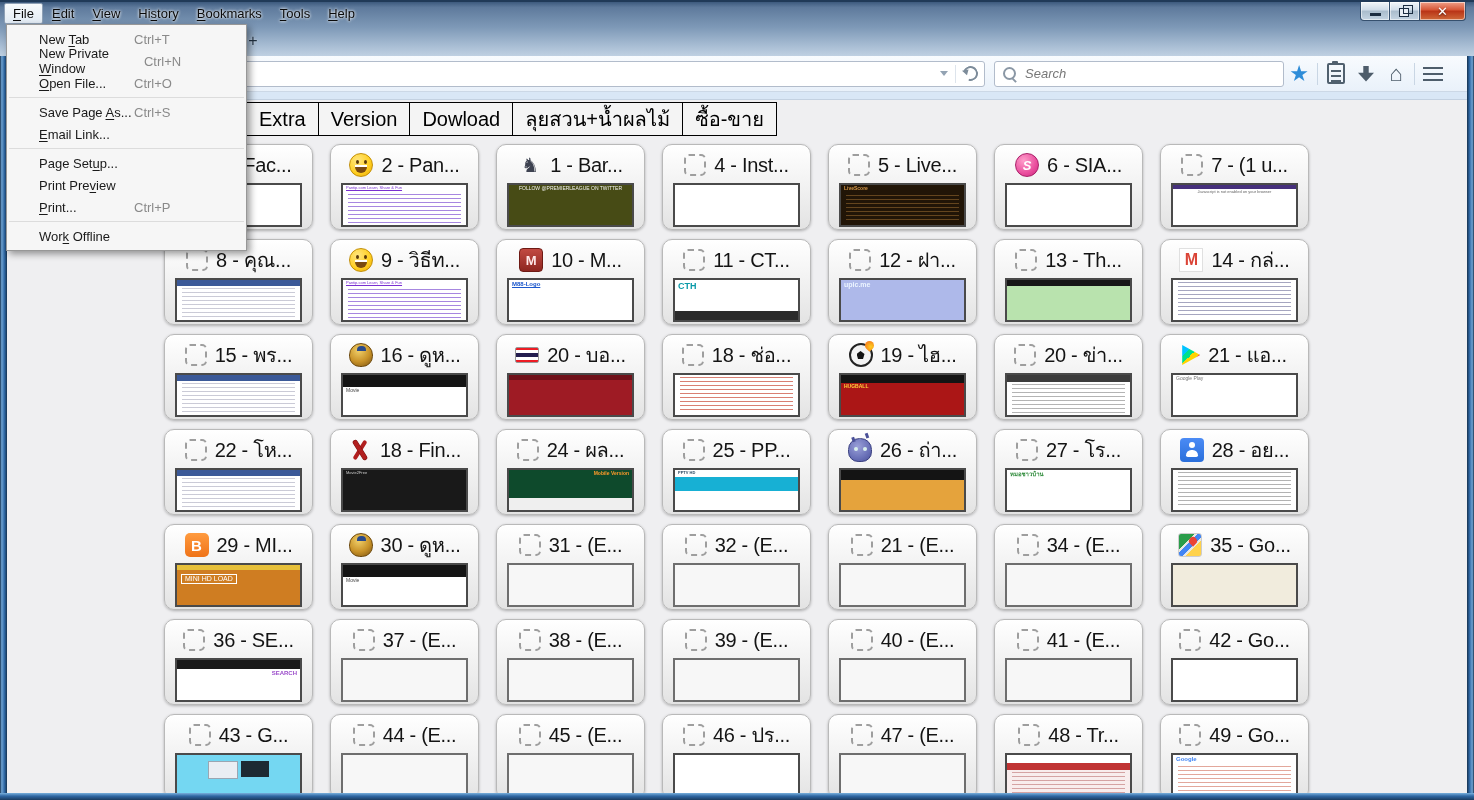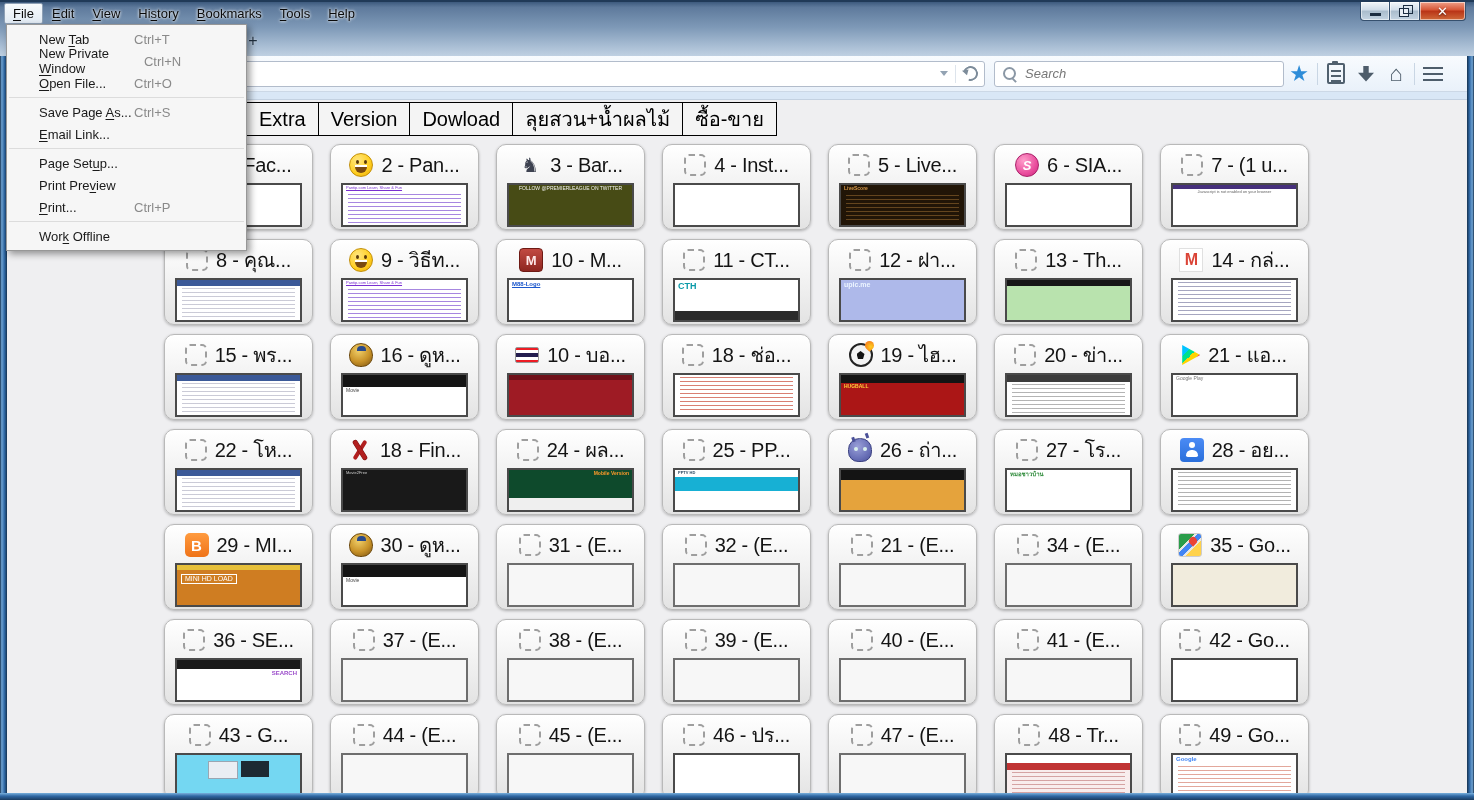--- a/index.html
+++ b/index.html
@@ -216,21 +216,21 @@
             <span class="tile-title">2 - Pan...</span>
           </div>
           <div class="thumb" style="background: rgb(255, 255, 255); border-color: rgb(74, 74, 74);">
             <span class="ttext" style="color: rgb(122, 47, 209); font-size: 4px; text-align: left; text-decoration: underline;">Pantip.com Learn, Share &amp; Fun</span>
             <div class="tlines" style="background: repeating-linear-gradient(rgb(138, 95, 214) 0px, rgb(138, 95, 214) 1px, transparent 1px, transparent 4px);"></div>
           </div>
         </div>
         <div class="tile">
           <div class="tile-head">
             <span class="tile-icon icon-epl" style="color: rgb(61, 66, 80);">♞</span>
-            <span class="tile-title">3 - Bar...</span>
+            <span class="tile-title">1 - Bar...</span>
           </div>
           <div class="thumb" style="background: rgb(71, 75, 21); border-color: rgb(74, 74, 74);">
             <span class="ttext" style="color: rgb(242, 242, 242); font-size: 5px; text-align: center;">FOLLOW @PREMIERLEAGUE ON TWITTER</span>
           </div>
         </div>
         <div class="tile">
           <div class="tile-head">
             <span class="tile-icon icon-placeholder"></span>
             <span class="tile-title">4 - Inst...</span>
           </div>
@@ -345,21 +345,21 @@
             <span class="tile-title">16 - ดูห...</span>
           </div>
           <div class="thumb" style="background: rgb(255, 255, 255); border-color: rgb(74, 74, 74);">
             <div class="tbar" style="height: 12px; background: rgb(20, 20, 20);"></div>
             <span class="ttext" style="color: rgb(68, 68, 68); font-size: 5px; text-align: left;">Movie</span>
           </div>
         </div>
         <div class="tile">
           <div class="tile-head">
             <span class="tile-icon icon-thaiflag"></span>
-            <span class="tile-title">10 - บอ...</span>
+            <span class="tile-title">20 - บอ...</span>
           </div>
           <div class="thumb" style="background: rgb(158, 27, 36); border-color: rgb(74, 74, 74);">
             <div class="tbar" style="height: 5px; background: rgb(112, 17, 26);"></div>
           </div>
         </div>
         <div class="tile">
           <div class="tile-head">
             <span class="tile-icon icon-placeholder"></span>
             <span class="tile-title">18 - ช่อ...</span>
           </div>

